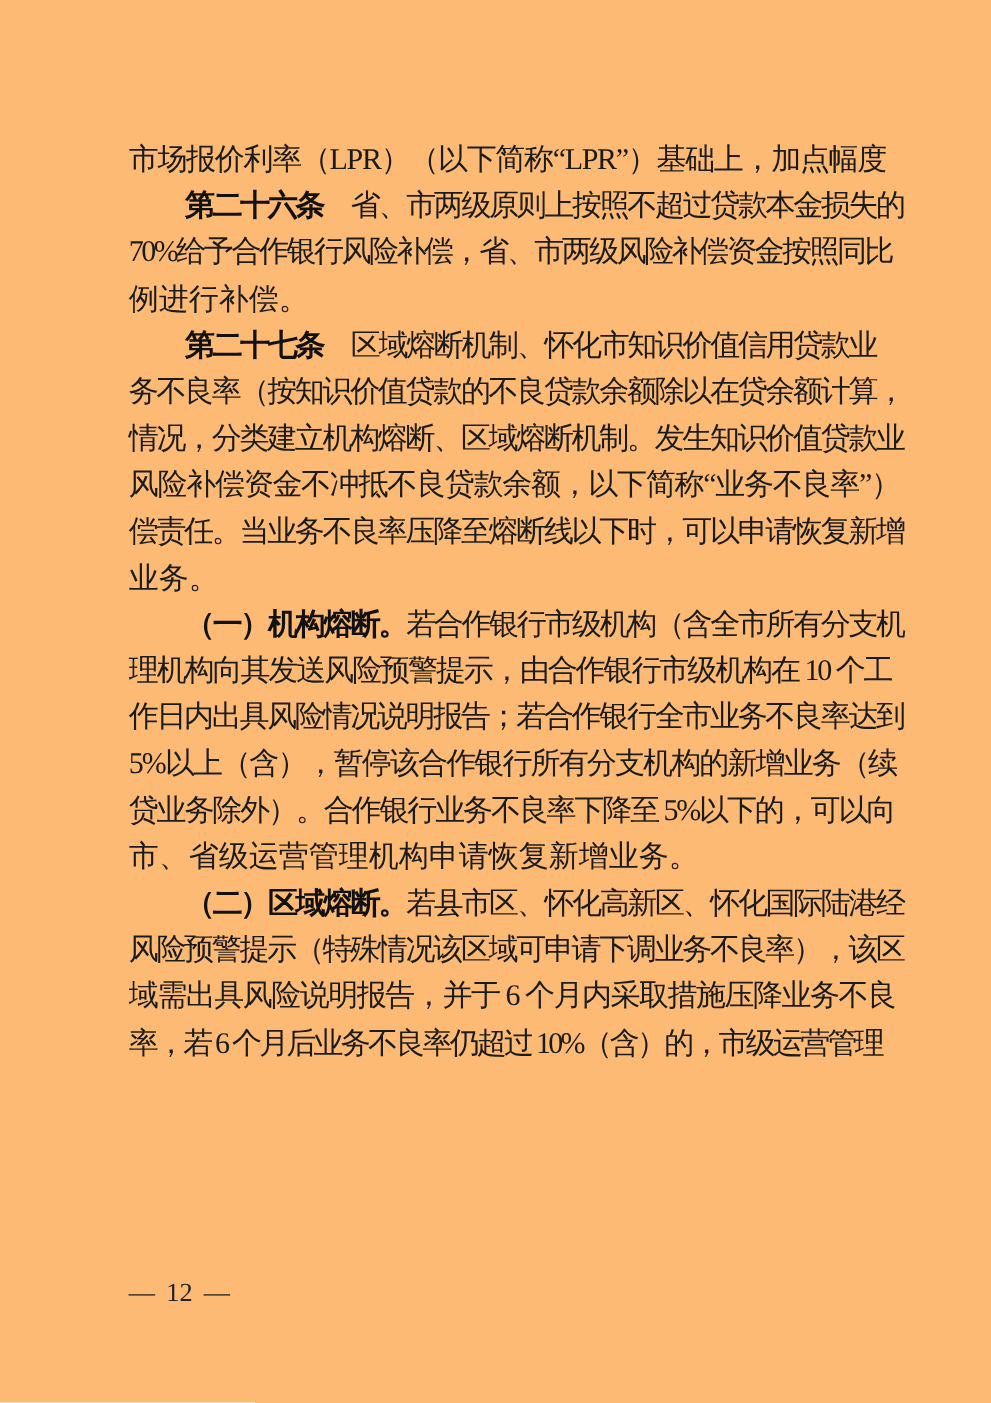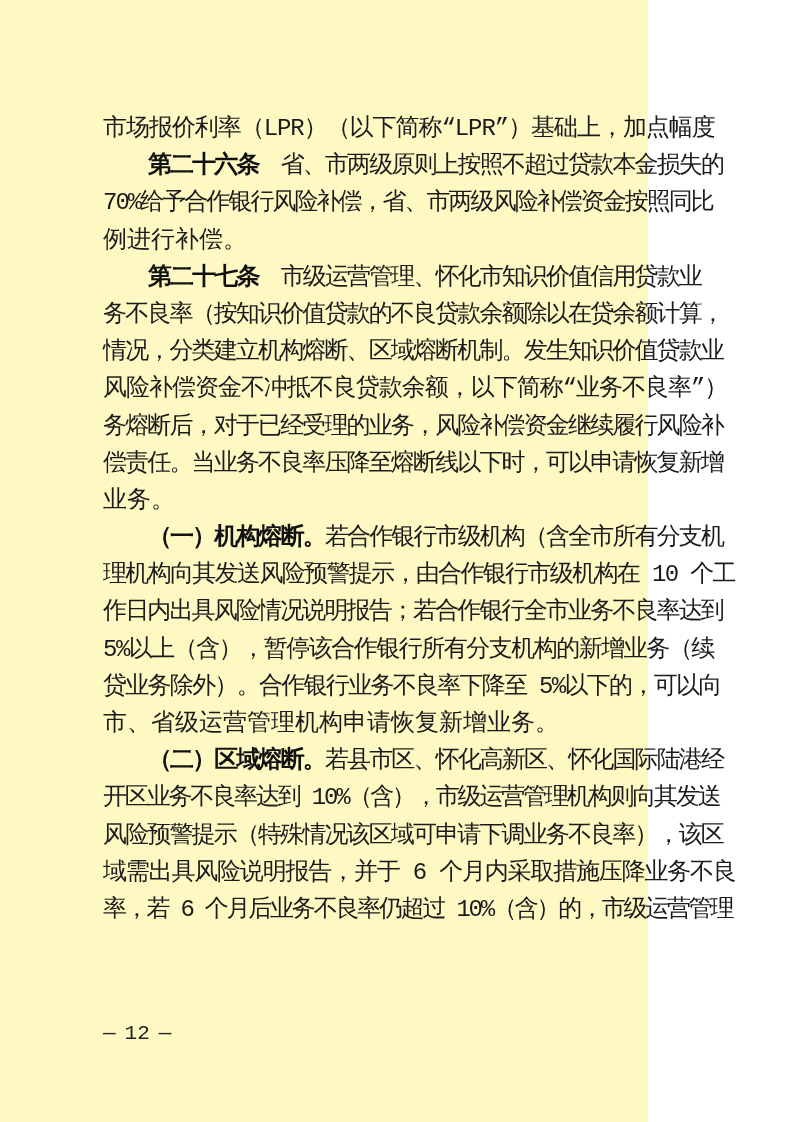--- a/index.html
+++ b/index.html
@@ -3,23 +3,23 @@
 <meta charset="utf-8">
 <style>
   html, body {
     margin: 0; padding: 0;
     width: 793px; height: 1122px;
     background: #ffffff;
     overflow: hidden;
   }
   .page {
     position: relative;
-    width: 648px; height: 1122px;
-    background: #fef9c3;
-    font-family: Liberation Mono, monospace;
+    width: 793px; height: 1122px;
+    background: #fdba74;
+    font-family: Liberation Serif, serif;
     color: #1b1b1b;
   }
   .content {
     position: absolute;
     left: 103px;
     top: 110px;
     width: 620px;
   }
   .line {
     height: 37.2px;
@@ -47,35 +47,33 @@
 </style>
 </head>
 <body>
 
 <div class="page">
   <div class="content">
       <div class="line"><span style="letter-spacing: -1.05156px;"><span>市场报价利率（LPR）（以下简称“LPR”）基础上，加点幅度</span></span></div>
       <div class="line indent"><span style="letter-spacing: -1.88462px;"><b>第二十六条</b><span>　省、市两级原则上按照不超过贷款本金损失的</span></span></div>
       <div class="line"><span style="letter-spacing: -1.97737px;"><span>70%给予合作银行风险补偿，省、市两级风险补偿资金按照同比</span></span></div>
       <div class="line"><span><span>例进行补偿。</span></span></div>
-      <div class="line indent"><span style="letter-spacing: -1.88462px;"><b>第二十七条</b><span>　市级运营管理、怀化市知识价值信用贷款业</span></span></div>
+      <div class="line indent"><span style="letter-spacing: -1.88462px;"><b>第二十七条</b><span>　区域熔断机制、怀化市知识价值信用贷款业</span></span></div>
       <div class="line"><span style="letter-spacing: -1.85714px;"><span>务不良率（按知识价值贷款的不良贷款余额除以在贷余额计算，</span></span></div>
       <div class="line"><span style="letter-spacing: -1.85714px;"><span>情况，分类建立机构熔断、区域熔断机制。发生知识价值贷款业</span></span></div>
       <div class="line"><span style="letter-spacing: -1.01953px;"><span>风险补偿资金不冲抵不良贷款余额，以下简称“业务不良率”）</span></span></div>
-      <div class="line"><span style="letter-spacing: -1.85714px;"><span>务熔断后，对于已经受理的业务，风险补偿资金继续履行风险补</span></span></div>
       <div class="line"><span style="letter-spacing: -1.85714px;"><span>偿责任。当业务不良率压降至熔断线以下时，可以申请恢复新增</span></span></div>
       <div class="line"><span><span>业务。</span></span></div>
       <div class="line indent"><span style="letter-spacing: -1.88462px;"><b>（一）机构熔断。</b><span>若合作银行市级机构（含全市所有分支机</span></span></div>
       <div class="line"><span style="letter-spacing: -1.6599px; margin-top: 20px;"><span>理机构向其发送风险预警提示，由合作银行市级机构在 10 个工</span></span></div>
       <div class="line"><span style="letter-spacing: -1.85714px;"><span>作日内出具风险情况说明报告；若合作银行全市业务不良率达到</span></span></div>
       <div class="line"><span style="letter-spacing: -1.50279px;"><span>5%以上（含），暂停该合作银行所有分支机构的新增业务（续</span></span></div>
       <div class="line"><span style="letter-spacing: -1.7139px;"><span>贷业务除外）。合作银行业务不良率下降至 5%以下的，可以向</span></span></div>
       <div class="line"><span><span>市、省级运营管理机构申请恢复新增业务。</span></span></div>
       <div class="line indent"><span style="letter-spacing: -1.88462px;"><b>（二）区域熔断。</b><span>若县市区、怀化高新区、怀化国际陆港经</span></span></div>
-      <div class="line"><span style="letter-spacing: -2.16615px;"><span>开区业务不良率达到 10%（含），市级运营管理机构则向其发送</span></span></div>
       <div class="line"><span style="letter-spacing: -1.85714px;"><span>风险预警提示（特殊情况该区域可申请下调业务不良率），该区</span></span></div>
       <div class="line"><span style="letter-spacing: -1.19073px;"><span>域需出具风险说明报告，并于 6 个月内采取措施压降业务不良</span></span></div>
       <div class="line"><span style="letter-spacing: -2.23438px;"><span>率，若 6 个月后业务不良率仍超过 10%（含）的，市级运营管理</span></span></div>
     </div>
   <div class="footer">
     <span>—</span>
     <span>12</span>
     <span>—</span>
   </div>
 </div>

